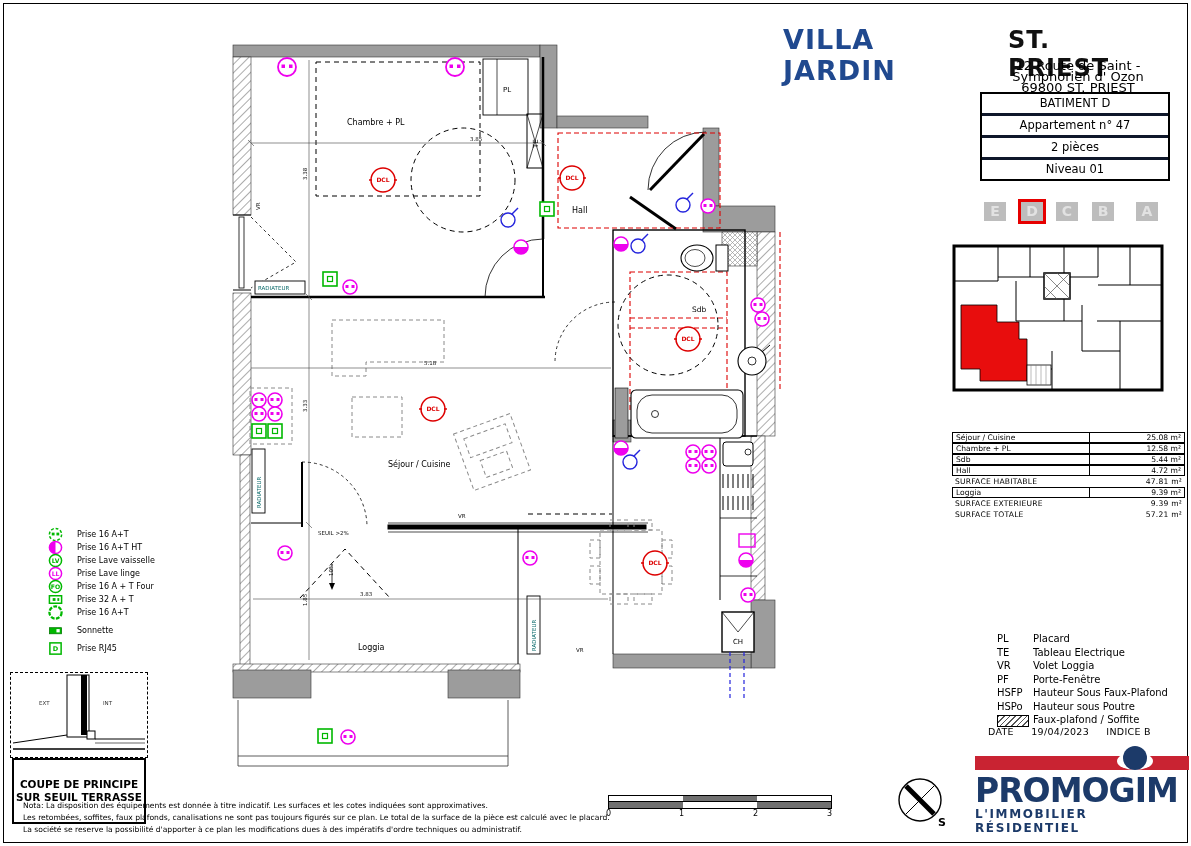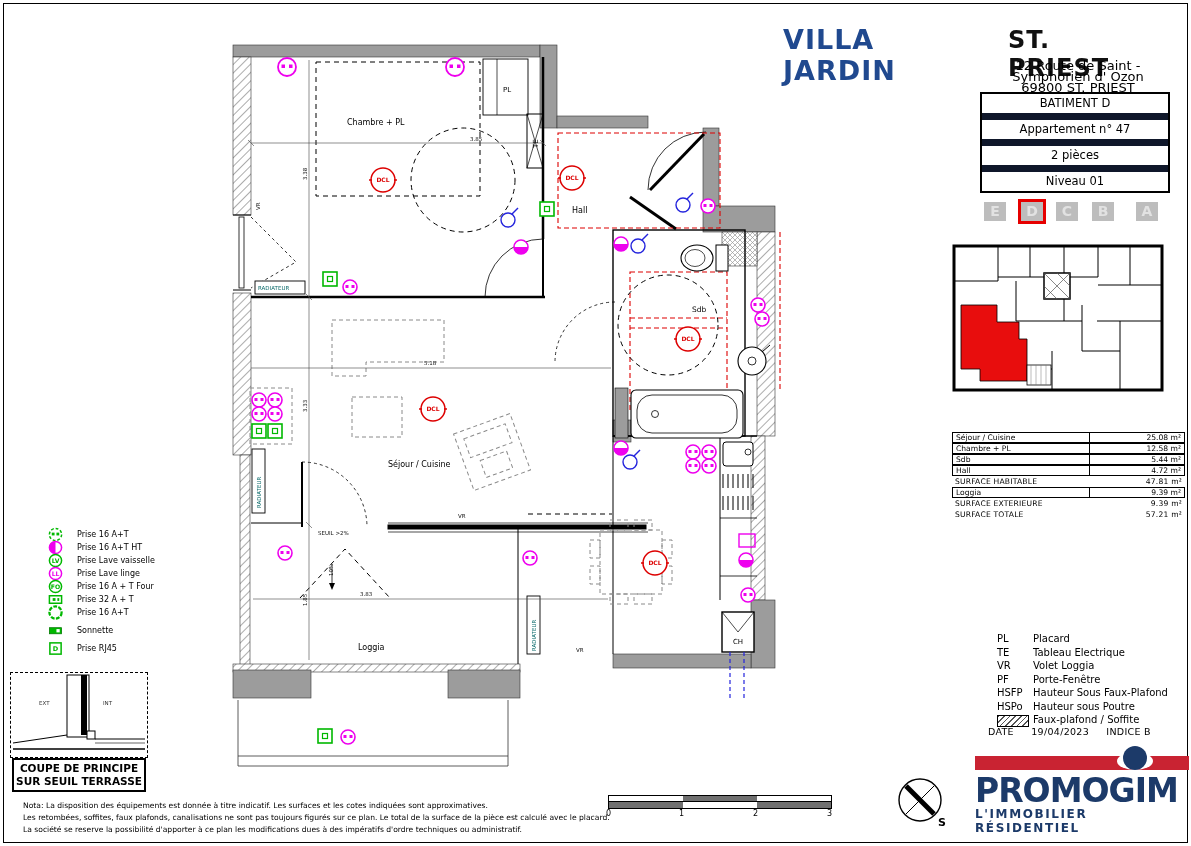--- a/index.html
+++ b/index.html
@@ -4,21 +4,21 @@
 <style>
   html,body{margin:0;padding:0;background:#fff;}
   body{width:1191px;height:846px;position:relative;font-family:"DejaVu Sans",sans-serif;color:#000;overflow:hidden;}
   .abs{position:absolute;}
   .frame{left:3px;top:3px;width:1183px;height:838px;border:1px solid #000;}
   
   .vj{left:783px;top:24px;width:195px;font-size:27px;font-weight:bold;letter-spacing:1px;color:#20498f;}
   .city{left:1008px;top:26px;width:140px;font-size:24px;font-weight:bold;color:#111;letter-spacing:1px;}
   .addr{left:988px;top:60px;width:180px;text-align:center;font-size:13px;line-height:11px;}
   .infobox{left:980px;top:92px;width:186px;border:2px solid #000;background:#fff;}
-  .infobox .r{border-bottom:7px solid #0f172a;height:19px;line-height:19px;text-align:center;font-size:11.5px;}
+  .infobox .r{border-bottom:3px solid #0f172a;height:19px;line-height:19px;text-align:center;font-size:11.5px;}
   .infobox .r:last-child{border-bottom:none;}
   
   .tab{top:202px;width:22px;height:19px;background:#bdbdbd;color:#e2e2e2;font-size:14px;font-weight:bold;text-align:center;line-height:19px;}
   .tab.active{border:3px solid #e60000;margin-left:-3px;margin-top:-3px;}
   
   .stable{left:952px;top:432px;width:233px;font-size:7.6px;}
   .srow{height:10px;line-height:10px;display:flex;}
   .srow .lb{width:133px;padding-left:3px;overflow:hidden;white-space:nowrap;}
   .srow .vl{flex:1;text-align:right;padding-right:3px;}
   .srow.boxed{border:1px solid #000;height:9px;line-height:9px;}
@@ -41,21 +41,21 @@
   .logotag{left:0;top:57px;width:214px;font-size:12px;font-weight:bold;color:#1c3a69;letter-spacing:1.6px;}
   
   .eleg{left:20px;top:528px;width:190px;}
   .erow{display:flex;align-items:center;height:13px;margin-bottom:0;}
   .erow.gap{margin-top:5px;}
   .erow svg{width:15px;height:15px;margin-left:28px;margin-right:14px;flex:none;}
   .erow .el{font-size:8px;white-space:nowrap;}
   
   .coupe{left:10px;top:672px;width:138px;height:118px;}
   .coupedraw{left:0;top:0;width:136px;height:84px;border:1px dashed #000;}
-  .coupelabel{left:2px;top:86px;width:130px;border:2px solid #000;text-align:center;font-size:10.5px;font-weight:bold;line-height:13px;padding:2px 0;}
+  .coupelabel{left:2px;top:86px;width:130px;border:2px solid #000;text-align:center;font-size:10.5px;font-weight:bold;line-height:13px;padding:18px 0;}
   
   .notes{left:23px;top:800px;width:560px;font-size:7.6px;line-height:12px;white-space:nowrap;}
   
   .sbar{left:608px;top:795px;width:222px;height:22px;}
   .sbrow{position:absolute;left:0;width:222px;height:6px;border:1px solid #000;display:flex;}
   .sbrow div{height:100%;}
   .sbticks{position:absolute;top:14px;left:0;width:226px;font-size:8px;}
   .sbticks span{position:absolute;}
   text{font-family:"DejaVu Sans",sans-serif;}
 </style>

